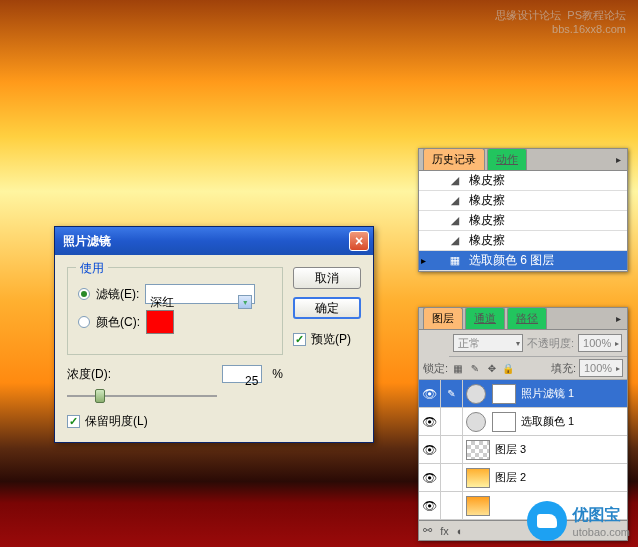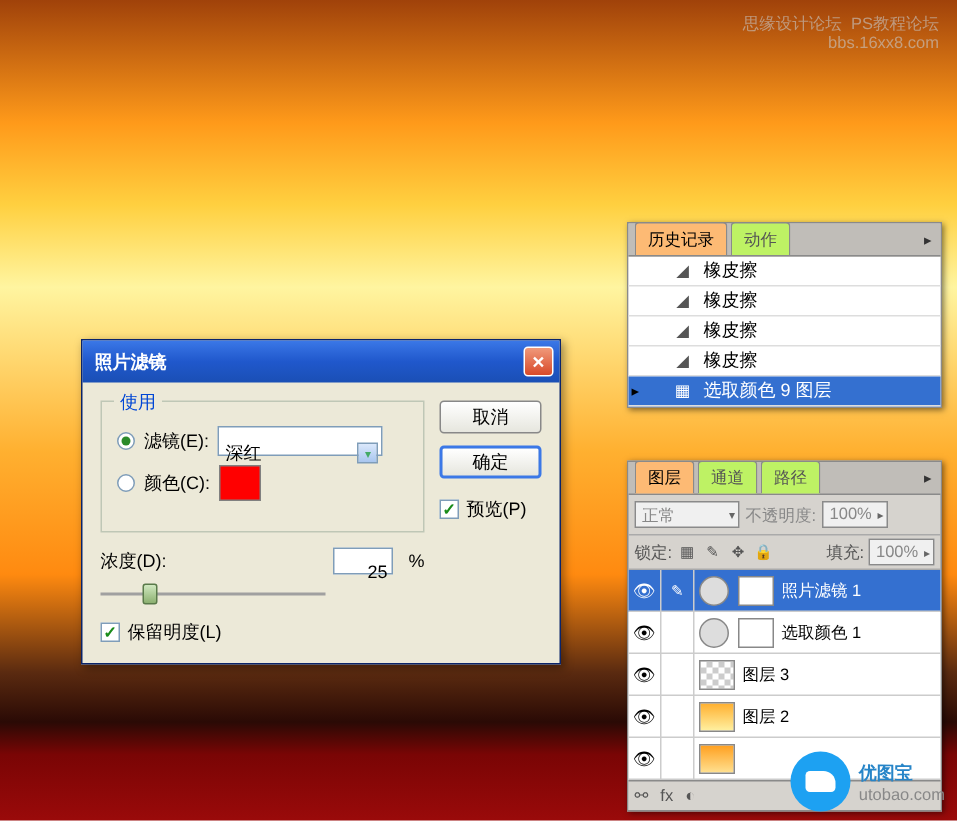--- a/index.html
+++ b/index.html
@@ -11,21 +11,21 @@
   overflow: hidden;
   background: linear-gradient(to bottom,
     #a0420a 0%, #ff9a1a 15%, #ffd040 25%, #fff5a0 35%,
     #ffb030 55%, #ff8a10 70%, #5a2a10 82%, #2a0a05 88%,
     #7a0505 92%, #9a0a0a 100%);
 }
 .watermark-top { position: absolute; top: 8px; right: 12px; color: rgba(200,200,200,.6); font-size: 11px; text-align: right; }
 .watermark-bottom { position: absolute; bottom: 6px; right: 8px; display: flex; align-items: center; gap: 6px; }
 .wb-icon { width: 40px; height: 40px; background: #1da1f2; border-radius: 50%; position: relative; }
 .wb-icon::after { content:"";position:absolute;left:10px;top:13px;width:20px;height:14px;background:#fff;border-radius:3px 8px 3px 3px; }
-.wb-text { color:#2785c8; font-weight:bold; font-size:12px; }
+.wb-text { color:#2785c8; font-weight:bold; font-size:16px; }
 .wb-sub { color:#888; font-size:11px; }
 
 
 .xp-dialog { position:absolute; left:54px; top:226px; width:320px; background:#ece9d8; border:1px solid #0a246a; box-shadow:2px 2px 6px rgba(0,0,0,.4); }
 .xp-title { height:28px; background:linear-gradient(to bottom,#3b78e7 0%,#2058cc 50%,#1a4fb5 100%); display:flex; align-items:center; padding:0 4px 0 8px; color:#fff; font-weight:bold; }
 .xp-title-text { flex:1; }
 .xp-close { width:20px; height:20px; background:linear-gradient(to bottom,#f0997a,#d84a2a); border:1px solid #fff; border-radius:3px; display:flex; align-items:center; justify-content:center; color:#fff; font-weight:bold; font-size:14px; cursor:pointer; }
 .xp-body { padding:12px; display:flex; gap:10px; }
 .xp-left { flex:1; }
 .xp-right { width:68px; display:flex; flex-direction:column; gap:8px; }
@@ -46,31 +46,31 @@
 .chk { width:13px; height:13px; border:1px solid #7f9db9; background:#fff; display:flex; align-items:center; justify-content:center; color:#1a8c1a; font-size:11px; font-weight:bold; }
 .xp-btn { height:22px; border:1px solid #888; background:linear-gradient(#fff,#e6e6de); border-radius:3px; display:flex; align-items:center; justify-content:center; cursor:pointer; }
 .xp-btn.default { border:2px solid #3b78e7; }
 
 
 .panel { position:absolute; background:#d6d3ce; border:1px solid #8a8a8a; box-shadow:1px 1px 4px rgba(0,0,0,.5); }
 .panel.history { left:418px; top:148px; width:210px; }
 .panel.layers { left:418px; top:307px; width:210px; }
 .tabs { height:22px; display:flex; align-items:flex-end; padding:3px 4px 0; background:#c0bdb8; border-bottom:1px solid #8a8a8a; gap:2px; position:relative; }
 .tab { padding:3px 8px; background:#fdba74; border:1px solid #8a8a8a; border-bottom:none; border-radius:3px 3px 0 0; font-size:11px; cursor:pointer; }
-.tab.inactive { background:#bef264; color:#555; }
+.tab.inactive { background:#22c55e; color:#555;text-decoration:underline; }
 .tab-chevron { position:absolute; right:6px; top:5px; font-size:10px; color:#333; }
 .panel-body { background:#fff; }
 .hist-row { display:flex; align-items:center; height:20px; border-bottom:1px solid #ddd; padding:0 4px; gap:6px; }
 .hist-row.selected { background:#3470d0; color:#fff; }
 .hist-indent { width:18px; }
 .hist-icon { width:16px; height:14px; display:flex; align-items:center; justify-content:center; font-size:11px; color:#555; }
 .hist-row.selected .hist-icon { color:#fff; }
 .arrow { position:absolute; left:2px; font-size:10px; color:#000; }
 
-.layer-opts { display:flex; align-items:center; gap:4px; padding:4px; border-bottom:1px solid #aaa; }
+.layer-opts { display:flex; align-items:center; gap:4px; padding:4px; border-bottom:1px solid #aaa;margin-left:30px; }
 .combo2 { height:18px; border:1px solid #8a8a8a; background:#f0f0f0; display:flex; align-items:center; padding:0 2px 0 4px; font-size:11px; color:#888; }
 .combo2 .cb { margin-left:auto; font-size:8px; color:#666; }
 .lock-row { display:flex; align-items:center; gap:3px; padding:2px 4px; border-bottom:1px solid #aaa; font-size:11px; color:#555; }
 .lock-icon { width:14px; height:14px; display:flex; align-items:center; justify-content:center; font-size:10px; }
 .layer-row { display:flex; align-items:center; height:28px; border-bottom:1px solid #ccc; }
 .layer-row.selected { background:#3470d0; color:#fff; }
 .vis { width:22px; height:28px; border-right:1px solid #ccc; display:flex; align-items:center; justify-content:center; font-size:12px; }
 .link { width:22px; height:28px; border-right:1px solid #ccc; display:flex; align-items:center; justify-content:center; font-size:10px; }
 .thumb { width:24px; height:20px; border:1px solid #888; margin:0 3px; }
 .thumb.white { background:#fff; }
@@ -164,21 +164,21 @@
       </div>
     <div class="hist-row">
         <span class="hist-indent"></span>
         <span class="hist-icon">◢</span>
         <span>橡皮擦</span>
       </div>
     <div class="hist-row selected" style="position:relative">
         <span class="arrow">▸</span>
         <span class="hist-indent"></span>
         <span class="hist-icon">▦</span>
-        <span>选取颜色 9 图层</span>
+        <span>选取颜色 6 图层</span>
       </div>
   </div>
 </div>
 
 <div class="panel layers">
   <div class="tabs">
     <div class="tab">图层</div>
     <div class="tab inactive">通道</div>
     <div class="tab inactive">路径</div>
     <div class="tab-chevron">▸</div>

